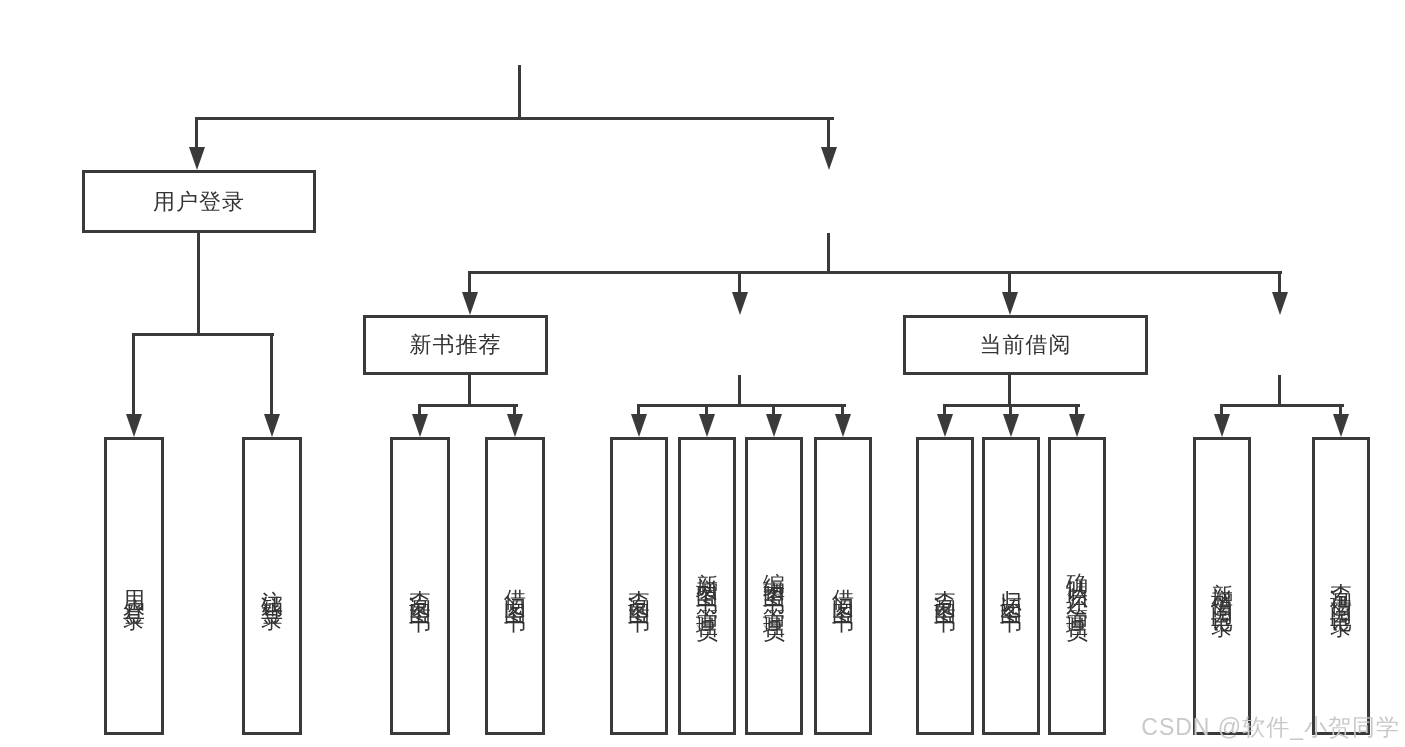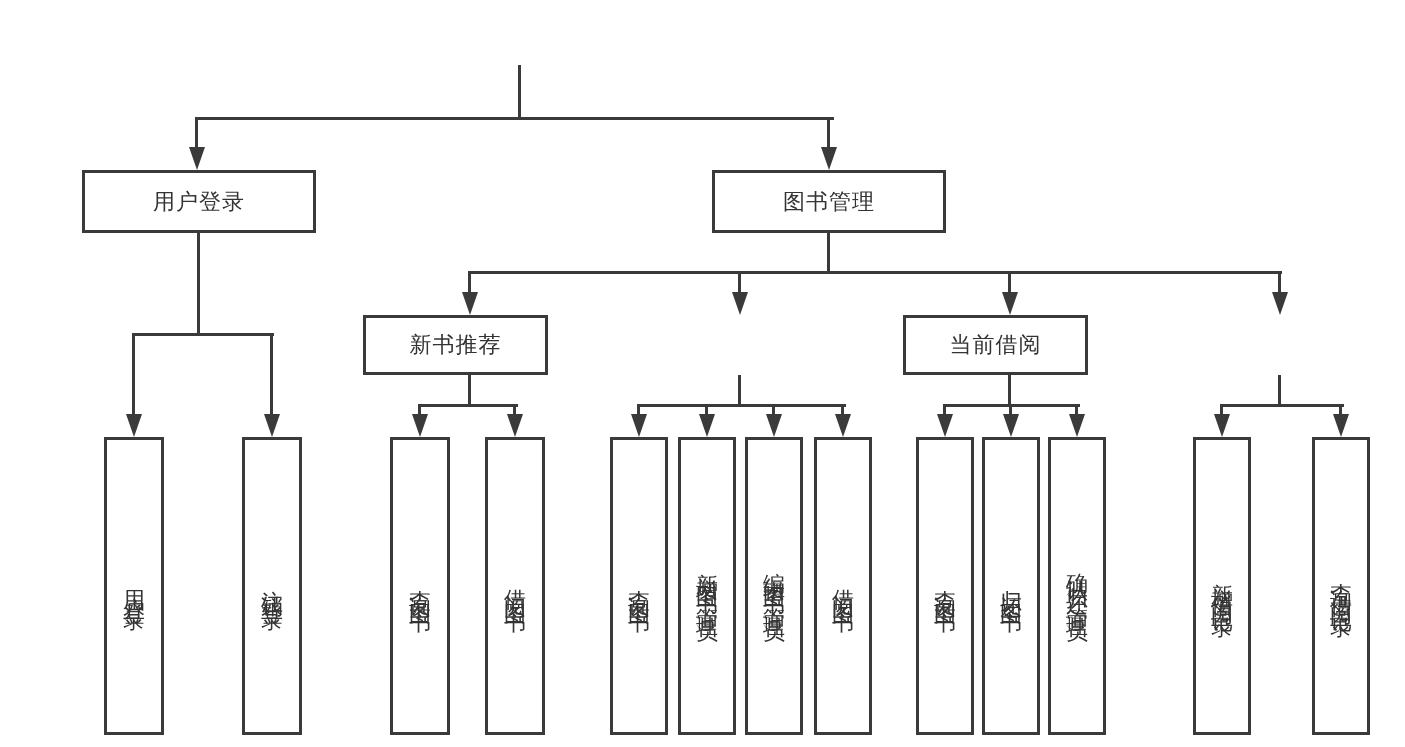--- a/index.html
+++ b/index.html
@@ -58,24 +58,23 @@
     white-space:nowrap;
   }
 </style>
 </head>
 <body>
 
 <div class="canvas">
 
 
   <div class="hbox" style="left:82px;top:170px;width:234px;height:63px;">用户登录</div>
-  <div class="hbox" style="left:712px;top:170px;width:234px;height:63px;">图书管理</div>
 
   <div class="hbox" style="left:363px;top:315px;width:185px;height:60px;">新书推荐</div>
-  <div class="hbox" style="left:903px;top:315px;width:185px;height:60px;">当前借阅</div>
+  <div class="hbox" style="left:903px;top:315px;width:245px;height:60px;">当前借阅</div>
 
   <div class="vbox" style="left:104px;width:60px;">用户登录</div>
   <div class="vbox" style="left:242px;width:60px;">注销登录</div>
 
   <div class="vbox" style="left:390px;width:60px;">查询图书</div>
   <div class="vbox" style="left:485px;width:60px;">借阅图书</div>
 
   <div class="vbox" style="left:610px;width:58px;">查询图书</div>
   <div class="vbox" style="left:678px;width:58px;">新增图书（管理员）</div>
   <div class="vbox" style="left:745px;width:58px;">编辑图书（管理员）</div>
@@ -140,14 +139,15 @@
   <div class="vline" style="left:1075px;top:404px;height:12px;"></div>
   <div class="arr" style="left:1069px;top:414px;"></div>
 
   <div class="vline" style="left:1278px;top:375px;height:31px;"></div>
   <div class="hline" style="left:1220px;top:404px;width:124px;"></div>
   <div class="vline" style="left:1220px;top:404px;height:12px;"></div>
   <div class="arr" style="left:1214px;top:414px;"></div>
   <div class="vline" style="left:1339px;top:404px;height:12px;"></div>
   <div class="arr" style="left:1333px;top:414px;"></div>
 
+  <div class="watermark">CSDN @软件_小贺同学</div>
 
 </div>
 
 </body></html>

